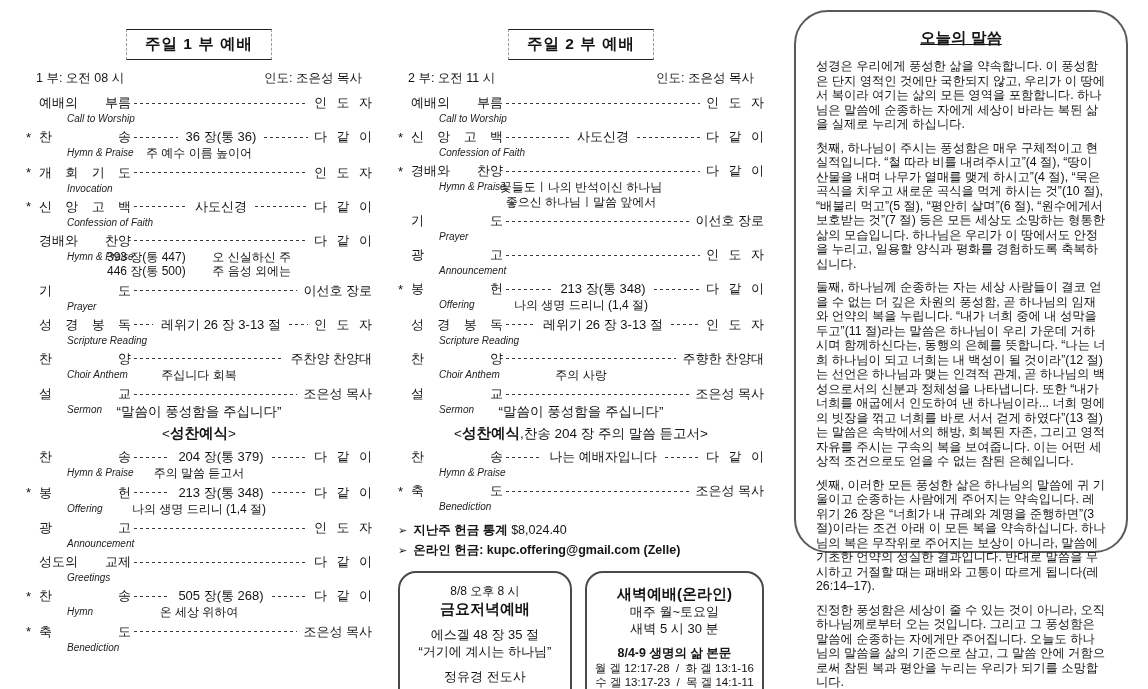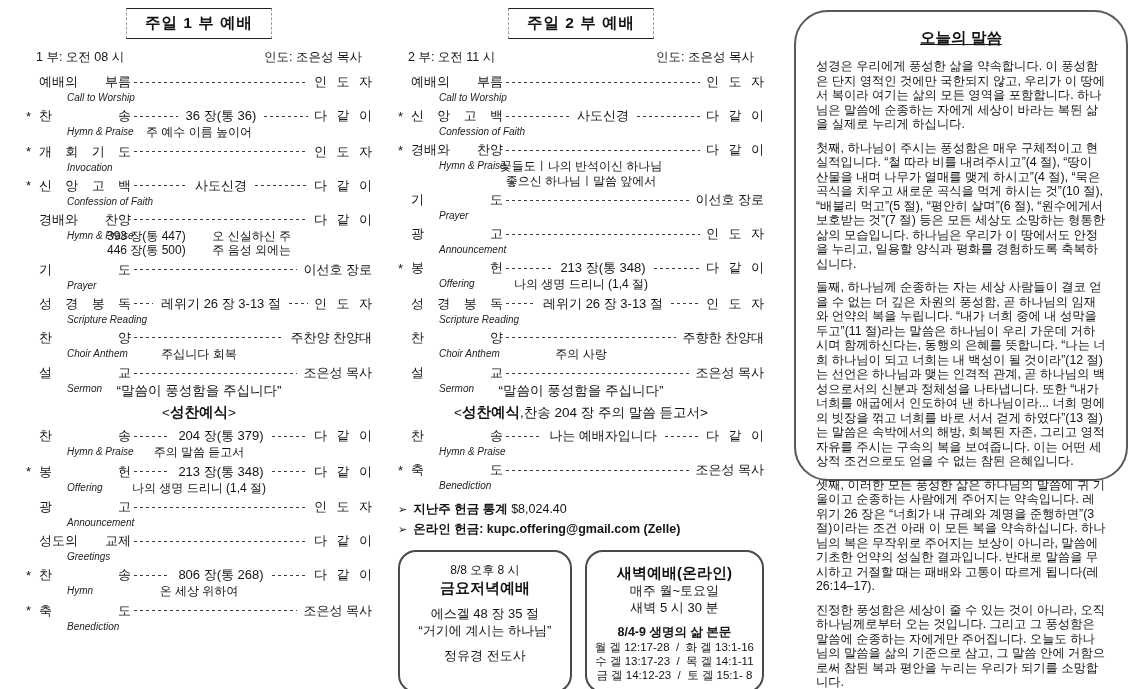--- a/index.html
+++ b/index.html
@@ -1,18 +1,18 @@
 <!DOCTYPE html>
 <html><head>
 <meta charset="utf-8">
 <style>
   html,body{margin:0;padding:0;background:#e8e8e8;}
   .page{position:relative;width:1148px;height:689px;background:#ffffff;overflow:hidden;
         font-family:"Liberation Sans","DejaVu Sans",sans-serif;color:#141414;}
-  .svc{position:absolute;top:8px;}
+  .svc{position:absolute;top:29px;}
   #svc0{left:26px;width:346px;}
   #svc1{left:398px;width:366px;}
   .svc-title-wrap{text-align:center;margin-bottom:10px;}
   .svc-title{display:inline-block;border-top:1.6px solid #222;border-bottom:1.6px solid #222;
              border-left:1px dashed #9a9a9a;border-right:1px dashed #9a9a9a;
              padding:4px 18px;font-size:15.5px;font-weight:700;letter-spacing:1px;}
   .svc-head{display:flex;justify-content:space-between;font-size:12.5px;padding:0 3px;margin:2px 7px 7px;}
   .row{margin-bottom:3px;}
   .main{display:flex;align-items:center;font-size:13px;height:18px;}
   .star{width:13px;flex:0 0 13px;text-align:left;}
@@ -36,21 +36,21 @@
   .boxrow{display:flex;gap:13px;margin-top:12px;}
   .infobox{border:2px solid #4a4a4a;border-radius:18px;padding:11px 8px 9px;text-align:center;box-sizing:border-box;}
   .box-friday{width:196px;}
   .box-dawn{flex:1;}
   .l-small{font-size:12px;line-height:15px;}
   .l-big{font-size:15px;font-weight:700;line-height:19px;}
   .l-norm{font-size:13px;line-height:17px;}
   .l-bold{font-size:12.5px;font-weight:700;line-height:16px;}
   .l-sched{font-size:11.5px;line-height:14px;white-space:pre;}
   .gap{margin-top:8px;}
-  .col3{position:absolute;left:794px;top:10px;width:334px;height:471px;box-sizing:border-box;
+  .col3{position:absolute;left:794px;top:10px;width:334px;height:543px;box-sizing:border-box;
         border:2.5px solid #5a5a5a;border-radius:34px;padding:16px 20px 10px;}
   .col3 h2{margin:0 0 10px;text-align:center;font-size:15.5px;font-weight:700;text-decoration:underline;}
   .col3 p{margin:0 0 9px;font-size:12.3px;line-height:14.5px;text-align:left;}
 </style>
 </head>
 <body>
 
 <div class="page">
   <section class="svc" id="svc0">
       <div class="svc-title-wrap"><span class="svc-title">주일 1 부 예배</span></div>
@@ -217,21 +217,21 @@
         </div>
         <div class="sub">
           <span class="eng">Greetings</span>
         </div>
       </div>
       <div class="row">
         <div class="main">
           <span class="star">*</span>
           <span class="lbl">찬 송</span>
           <span class="leader"></span>
-          <span class="ctr">806 장(통 268)</span>
+          <span class="ctr">505 장(통 268)</span>
           <span class="leader"></span>
           <span class="rgt">다 같 이</span>
         </div>
         <div class="sub">
           <span class="eng">Hymn</span>
           <div class="subtxt">온 세상 위하여</div>
         </div>
       </div>
       <div class="row">
         <div class="main">

